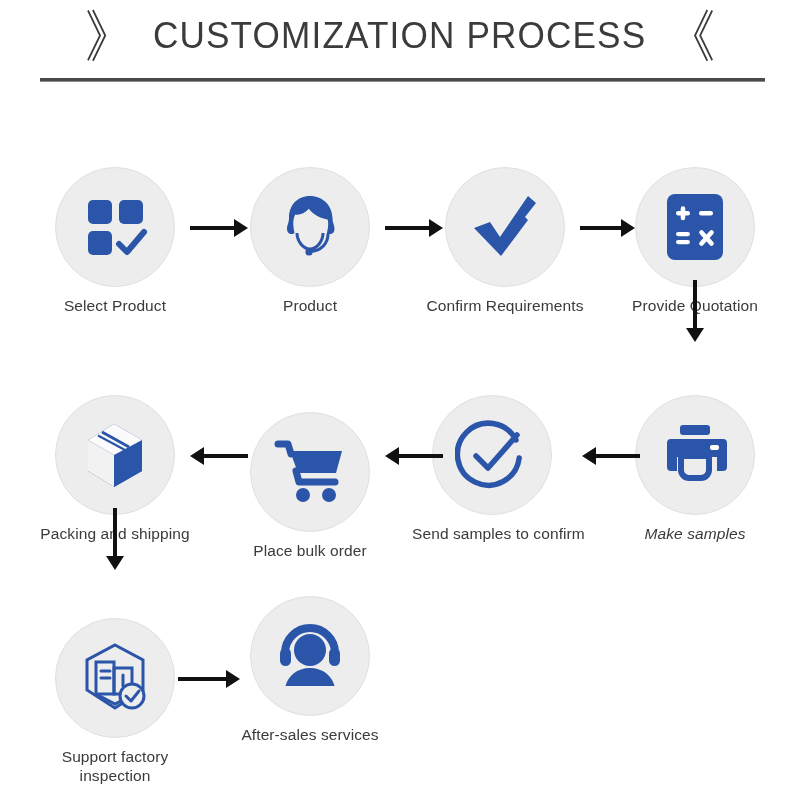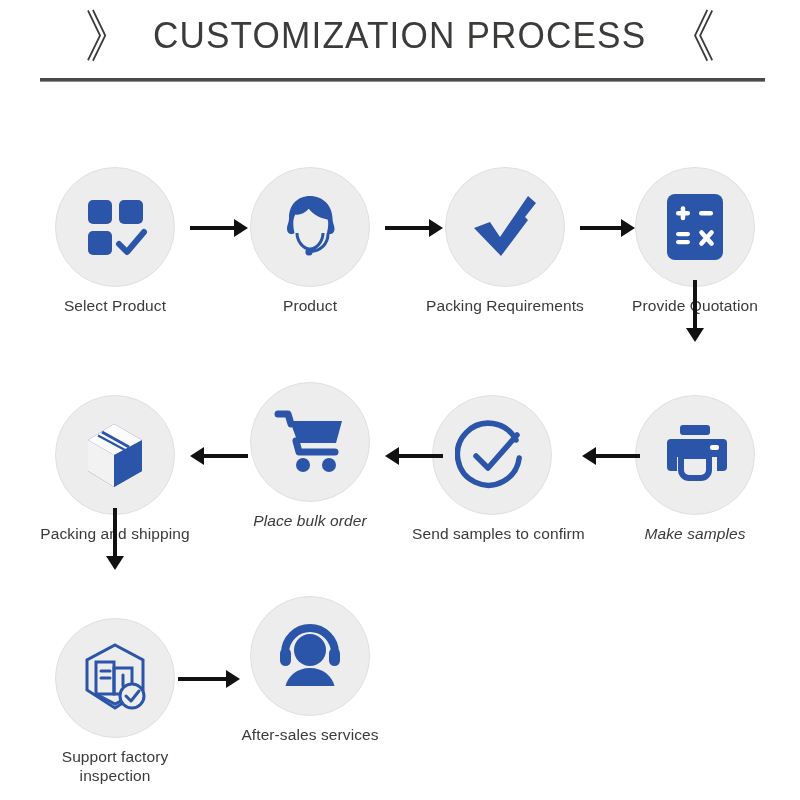--- a/index.html
+++ b/index.html
@@ -182,21 +182,21 @@
   </div>
 
   <div class="node" style="left:425px; top:67px;">
     <div class="circle">
       <span>
         <svg width="74" height="74" viewBox="0 0 74 74">
           <path d="M6 38 L22 32 L32 47 L60 6 L68 13 L57 27 L60 30 L33 66 Z" fill="#2B55A8"></path>
         </svg>
       </span>
     </div>
-    <div class="node-label wide">Packing Requirements</div>
+    <div class="node-label wide">Confirm Requirements</div>
   </div>
 
   <div class="node" style="left:615px; top:67px;">
     <div class="circle">
       <span>
         <svg width="64" height="72" viewBox="0 0 64 72">
           <rect x="4" y="3" width="56" height="66" rx="8" fill="#2B55A8"></rect>
           <rect x="13" y="20" width="14" height="4.5" rx="2.2" fill="#fff"></rect>
           <rect x="17.7" y="15.3" width="4.5" height="14" rx="2.2" fill="#fff"></rect>
           <rect x="36" y="20" width="14" height="4.5" rx="2.2" fill="#fff"></rect>
@@ -246,21 +246,21 @@
       <span>
         <svg width="74" height="74" viewBox="0 0 74 74">
           <path d="M61 22a31 31 0 1 0 3.2 18" fill="none" stroke="#2B55A8" stroke-width="5.5" stroke-linecap="round"></path>
           <path d="M21 38 L33 50 L62 17" fill="none" stroke="#2B55A8" stroke-width="5.5" stroke-linecap="round" stroke-linejoin="round"></path>
         </svg>
       </span>
     </div>
     <div class="node-label wide">Send samples to confirm</div>
   </div>
 
-  <div class="node" style="left:230px; top:282px;font-style:italic;">
+  <div class="node" style="left:230px; top:312px;">
     <div class="circle">
       <span>
         <svg width="72" height="68" viewBox="0 0 72 68">
           <path d="M4 6h10l3 10" fill="none" stroke="#2B55A8" stroke-width="7" stroke-linecap="round" stroke-linejoin="round"></path>
           <path d="M16 13h52l-6 22H24z" fill="#2B55A8"></path>
           <path d="M22 33l3 11h36" fill="none" stroke="#2B55A8" stroke-width="7" stroke-linecap="round" stroke-linejoin="round"></path>
           <circle cx="29" cy="57" r="7" fill="#2B55A8"></circle>
           <circle cx="55" cy="57" r="7" fill="#2B55A8"></circle>
         </svg>
       </span>

